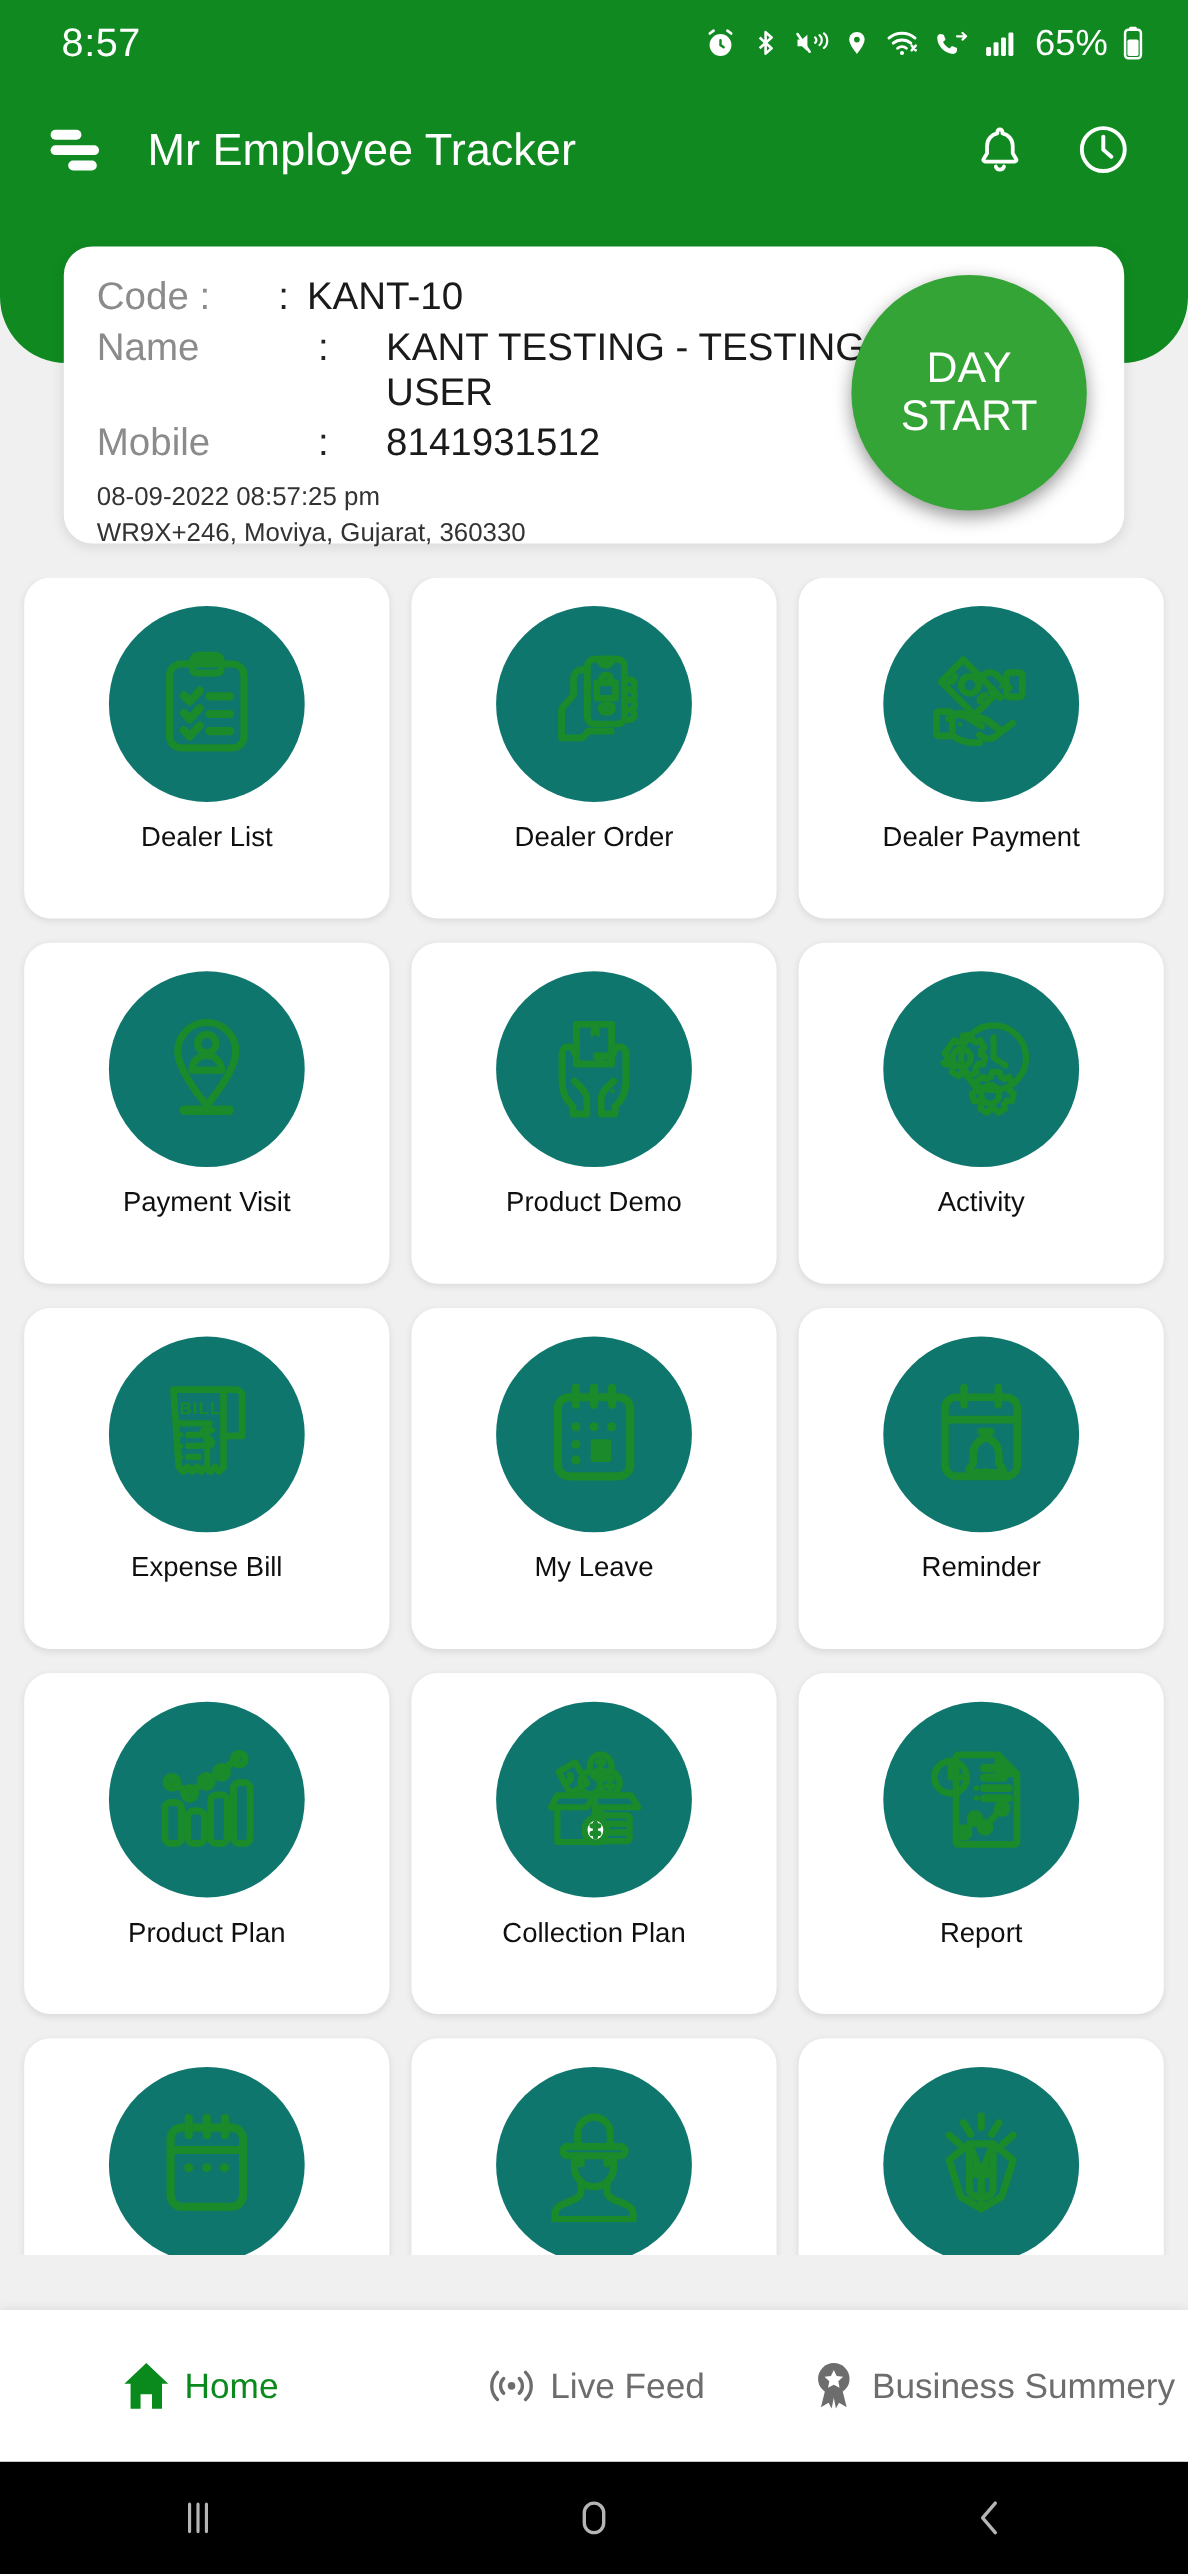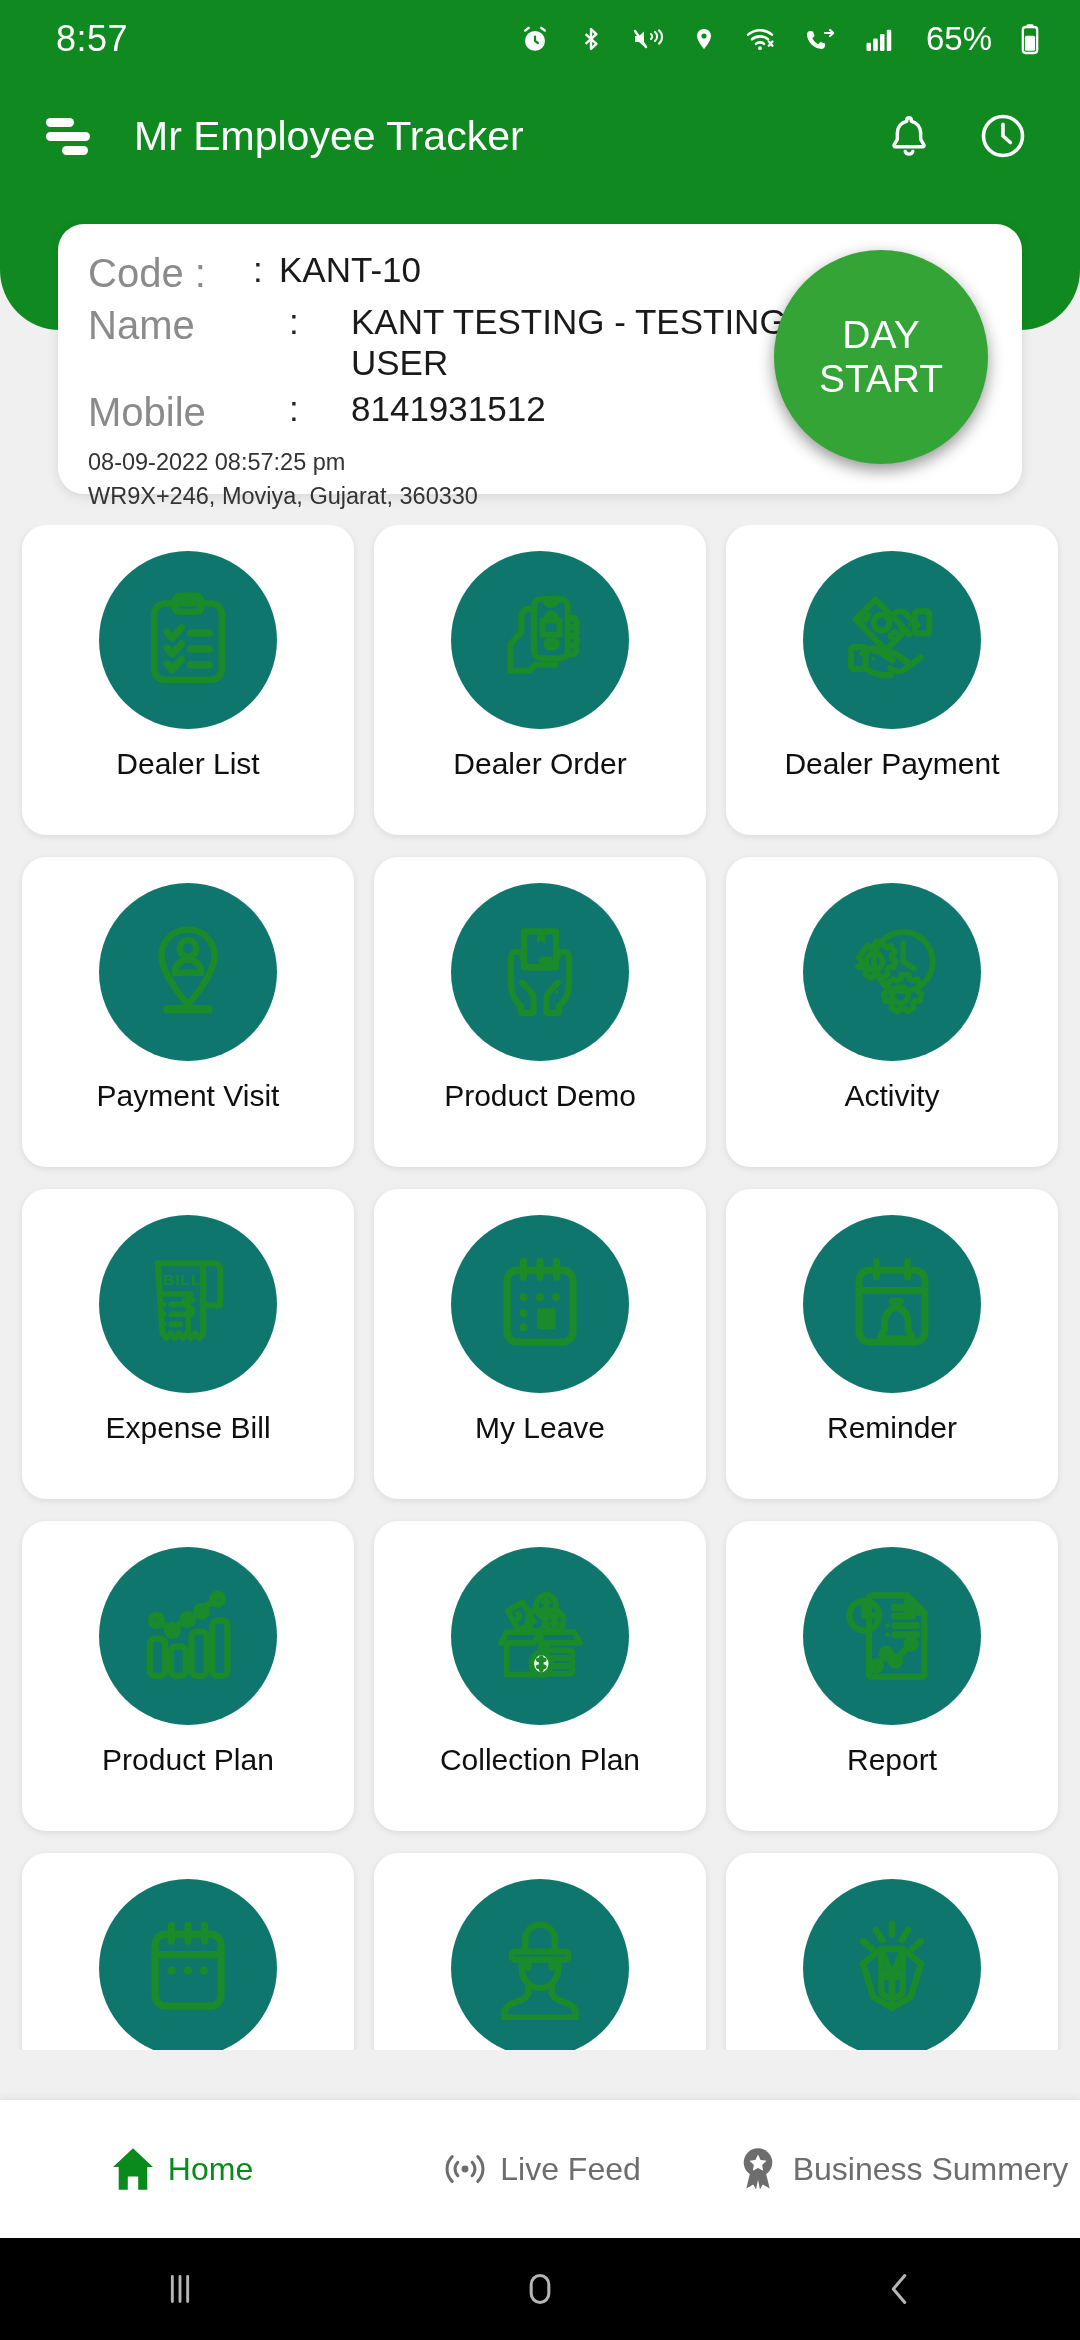--- a/index.html
+++ b/index.html
@@ -22,21 +22,21 @@
 
   
   .statusbar{
     position:absolute; top:0; left:0; width:1080px; height:78px;
     z-index:5;
     display:flex; align-items:center; justify-content:space-between;
     padding:0 40px 0 56px;
     color:#fff;
   }
   .status-time{ font-size:36px; font-weight:400; letter-spacing:.5px; }
-  .status-icons{ display:flex; align-items:center; gap:28px; }
+  .status-icons{ display:flex; align-items:center; gap:13px; }
   .status-icons svg{ display:block; }
   .batt-pct{ font-size:33px; font-weight:500; margin-left:4px; letter-spacing:0px;}
 
   
   .appbar{
     position:absolute; top:78px; left:0; width:1080px; height:116px;
     z-index:5;
     display:flex; align-items:center;
     padding:0 36px 0 32px;
     color:#fff;
@@ -53,21 +53,21 @@
 
   
   .info-card{
     position:absolute; top:224px; left:58px; width:964px; height:270px;
     background:#fff; border-radius:26px;
     z-index:6;
     box-shadow:0 3px 12px rgba(0,0,0,.10);
     padding:26px 30px 0 30px;
   }
   .kv{ display:flex; align-items:flex-start; line-height:1.17; }
-  .kv .k{ color:#8b8b8b; font-size:40px; width:165px; flex:0 0 165px;}
+  .kv .k{ color:#8b8b8b; font-size:35px; width:165px; flex:0 0 165px;}
   .kv .sep{ color:#222; font-size:35px; width:26px; flex:0 0 26px;}
   .kv .v{ color:#1a1a1a; font-size:35px; max-width:520px; }
   .kv + .kv{ margin-top:5px;gap:36px; }
   .meta{ color:#333; font-size:23.5px; line-height:1.42; margin-top:11px; }
 
   .day-start{
     position:absolute; right:34px; top:26px;
     width:214px; height:214px; border-radius:50%;
     background:#35a436;
     box-shadow:0 6px 16px rgba(0,0,0,.42);
@@ -97,21 +97,21 @@
     padding-top:26px;
   }
   .tile-circle{
     width:178px;height:178px;border-radius:50%;
     background:#0f766e;
     display:flex;align-items:center;justify-content:center;
   }
   .tile-circle svg{ display:block; }
   .tile-label{
     margin-top:18px;
-    font-size:30px;
+    font-size:25px;
     color:#0f0f0f;
     text-align:center;
   }
 
   
   .bottom-nav{
     position:absolute; bottom:102px; left:0; width:1080px; height:138px;
     background:#fff;
     z-index:10;
     display:flex; align-items:center;

